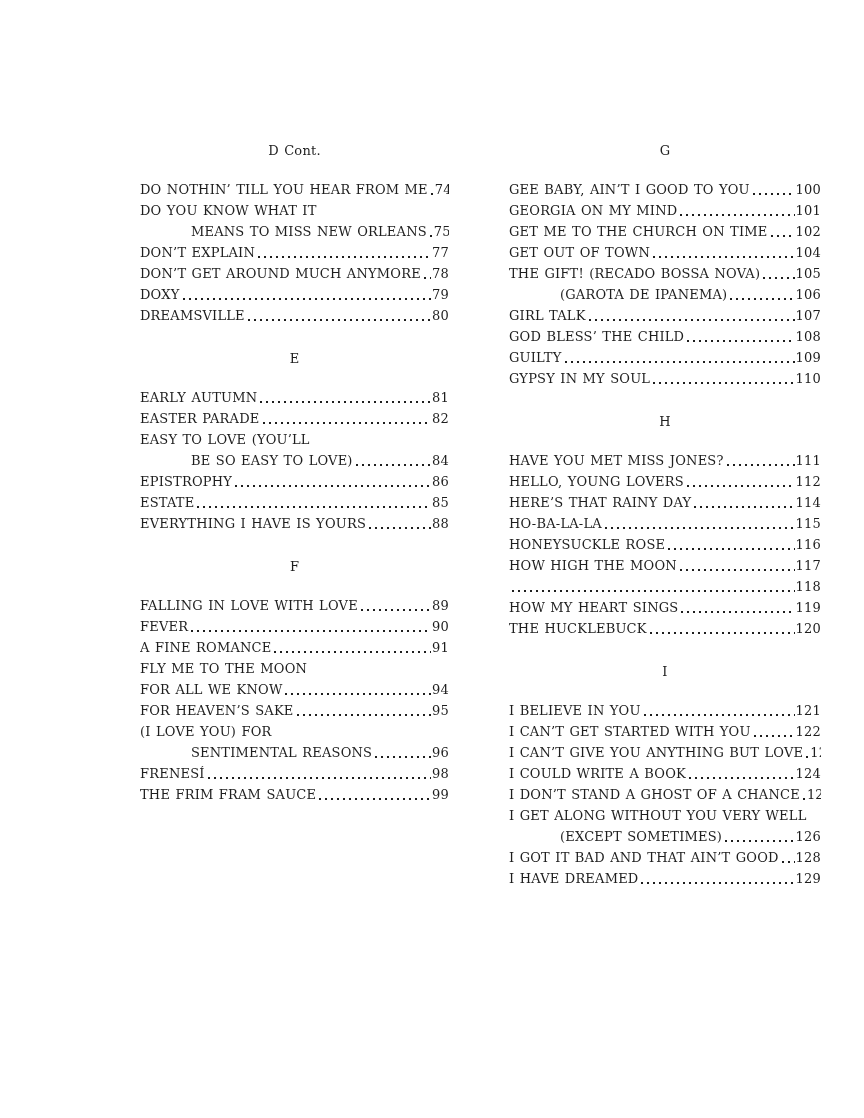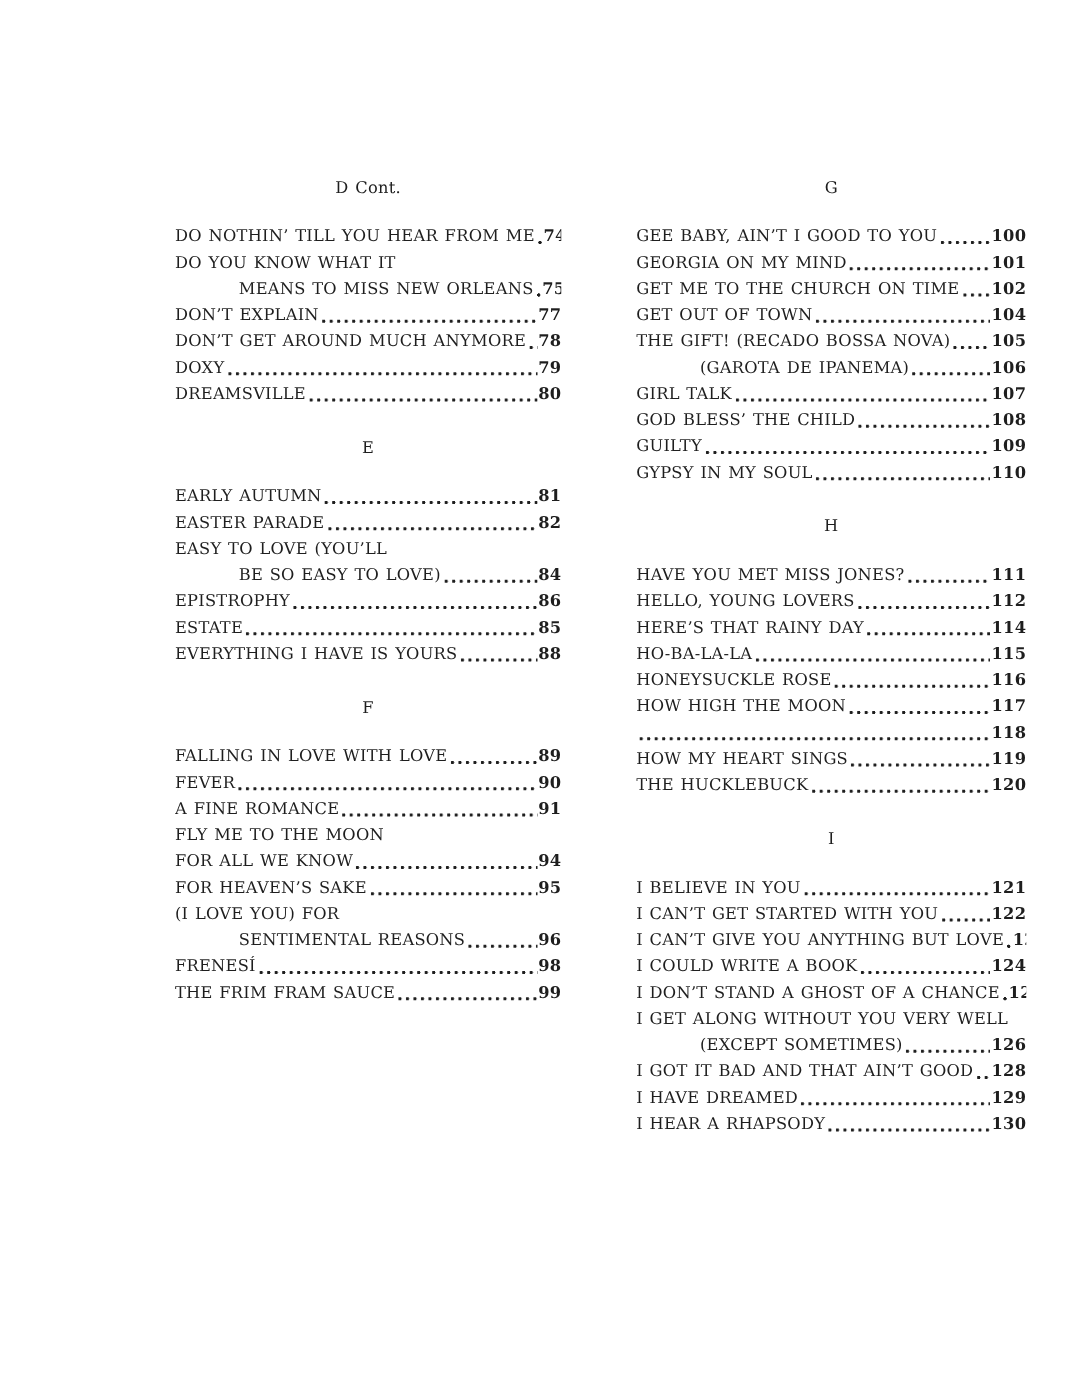--- a/index.html
+++ b/index.html
@@ -57,21 +57,20 @@
     height: 4px;
     align-self: flex-end;
     margin: 0 1px 4px 2px;
     background-image: radial-gradient(circle at 2px 2px, #1e1e1e 1.15px, rgba(0,0,0,0) 1.55px);
     background-size: 6px 4px;
     background-repeat: repeat-x;
   }
   .entry .pagenum {
     white-space: nowrap;
     flex: 0 0 auto;
-    font-weight: bold;
   }
 </style>
 </head>
 <body>
 
 <div class="page">
   <div class="columns">
     <div class="column col-left">
         <div class="section">
           <div class="section-header">D Cont.</div>
@@ -334,21 +333,16 @@
           <div class="entry">
             <span class="title">I GOT IT BAD AND THAT AIN’T GOOD</span>
             <span class="leader"></span>
             <span class="pagenum">128</span>
           </div>
           <div class="entry">
             <span class="title">I HAVE DREAMED</span>
             <span class="leader"></span>
             <span class="pagenum">129</span>
           </div>
-          <div class="entry">
-            <span class="title">I HEAR A RHAPSODY</span>
-            <span class="leader"></span>
-            <span class="pagenum">130</span>
-          </div>
         </div>
       </div>
   </div>
 </div>
 
 </body></html>

